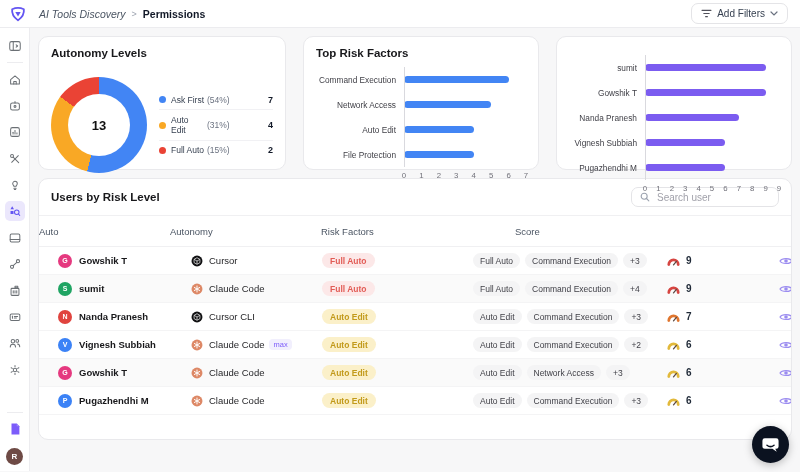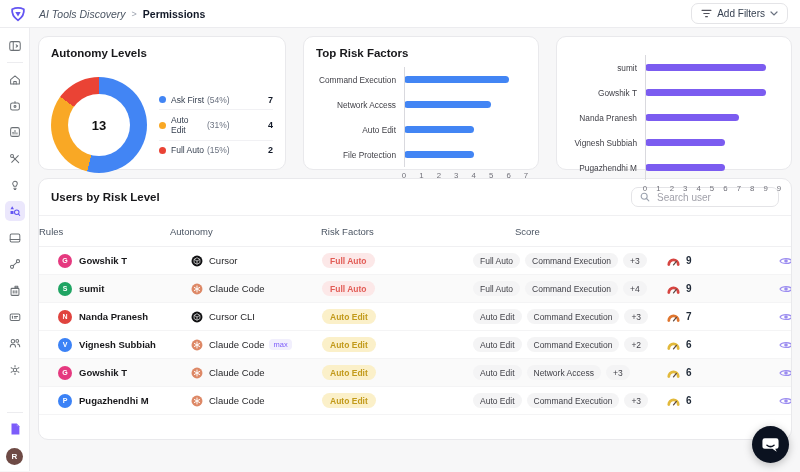--- a/index.html
+++ b/index.html
@@ -375,21 +375,21 @@
             <span style="display:flex;">
                 <svg width="10" height="10" viewBox="0 0 12 12">
                   <circle cx="5" cy="5" r="3.6" fill="none" stroke="#9ca3af" stroke-width="1.3"></circle>
                   <line x1="7.8" y1="7.8" x2="10.6" y2="10.6" stroke="#9ca3af" stroke-width="1.3" stroke-linecap="round"></line>
                 </svg>
               </span>
             <input type="text" placeholder="Search user" style="">
           </div>
         </div>
         <div class="thead">
-          <span class="cw-tool">Rules</span>
+          <span class="cw-tool">Auto</span>
           <span class="cw-auto">Autonomy</span>
           <span class="cw-factors">Risk Factors</span>
           <span class="cw-score">Score</span>
           <span class="cw-action"></span>
         </div>
         <div id="table-body">
             <div class="trow">
               <div class="cw-user">
                 <span class="uavatar" style="background: rgb(229, 57, 127);">G</span>
                 <span class="uname">Gowshik T</span>

